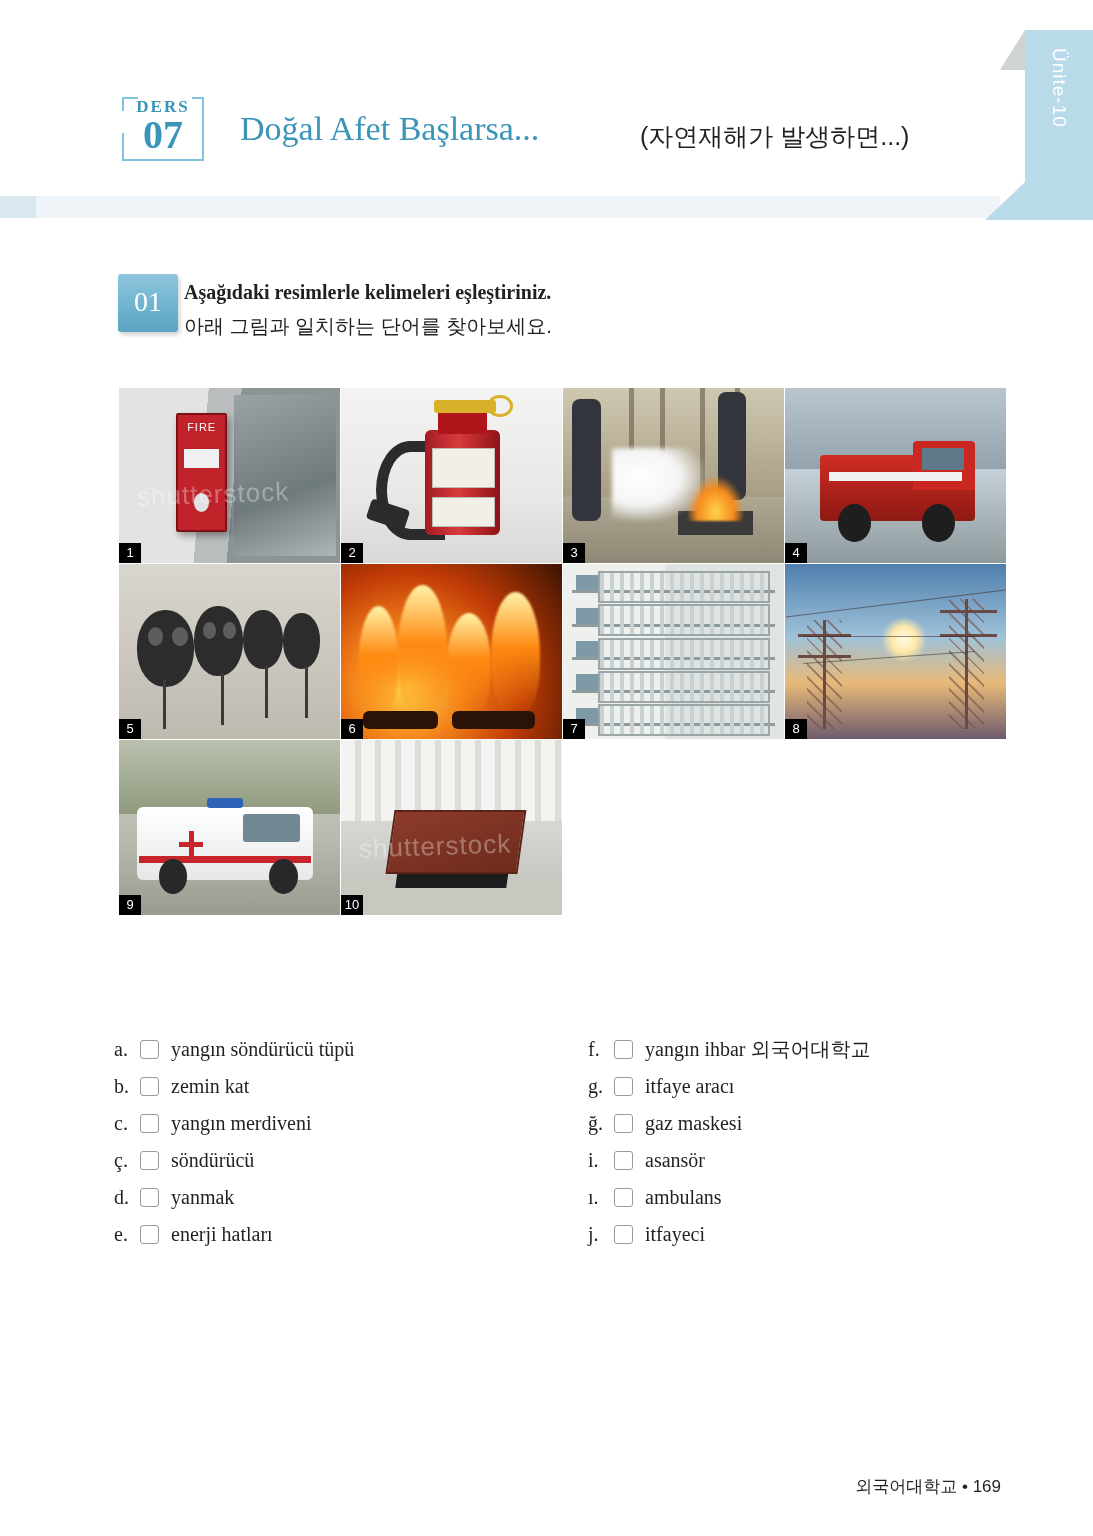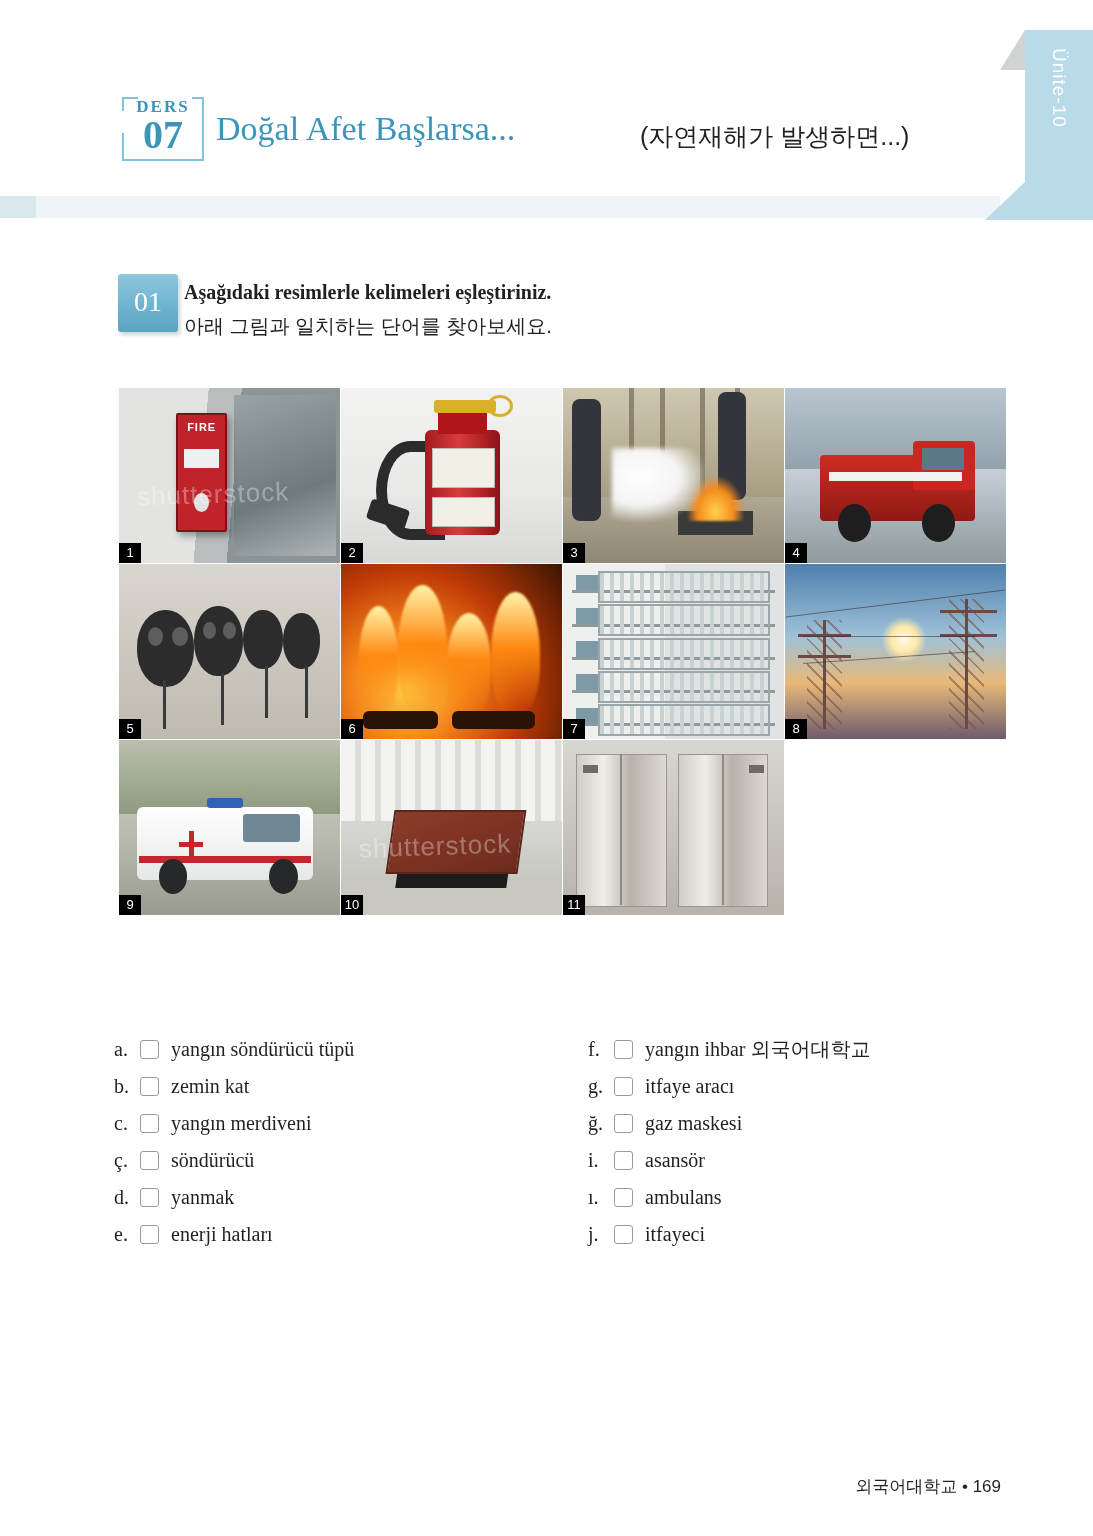--- a/index.html
+++ b/index.html
@@ -121,21 +121,21 @@
     position: absolute;
     left: -3px;
     top: 12px;
     width: 6px;
     height: 22px;
     background: #ffffff;
   }
 
   #lesson-title {
     position: absolute;
-    left: 216px;
+    left: 240px;
     top: 110px;
     font-size: 34px;
     color: #3b95b9;
     font-family: "Liberation Serif", serif;
     white-space: nowrap;
   }
   #lesson-title-ko {
     position: absolute;
     left: 640px;
     top: 120px;
@@ -206,21 +206,21 @@
     width: 22px;
     height: 20px;
     background: #000;
     color: #fff;
     font-size: 13px;
     font-family: "Liberation Sans", sans-serif;
     text-align: center;
     line-height: 20px;
     z-index: 3;
   }
-  .art { position: absolute; inset: 0; font-weight: bold; }
+  .art { position: absolute; inset: 0; }
   .wm {
     position: absolute;
     left: 8%;
     top: 52%;
     font-size: 26px;
     color: rgba(255,255,255,0.33);
     font-family: "Liberation Sans", sans-serif;
     letter-spacing: 1px;
     z-index: 2;
     transform: rotate(-2deg);
@@ -536,31 +536,20 @@
     <div class="art">
       <div class="fence"></div>
       <div class="ground"></div>
       <div class="hole"></div>
       <div class="hatch"></div>
     </div>
     <div class="wm">shutterstock</div>
     <div class="num">10</div>
   </div>
 
-  <div class="cell c11">
-    <div class="art">
-      <div class="door" style="left:6%;  width:40%;"></div>
-      <div class="door" style="left:52%; width:40%;"></div>
-      <div class="seam" style="left:26%;"></div>
-      <div class="seam" style="left:72%;"></div>
-      <div class="panel" style="left:9%;"></div>
-      <div class="panel" style="left:84%;"></div>
-    </div>
-    <div class="num">11</div>
-  </div>
 
 
 </div>
 
 <div class="opt-col" id="col-left">
   <div class="opt">
     <span class="k">a.</span>
     <span class="box"></span>
     <span class="lbl">yangın söndürücü tüpü</span>
   </div>

